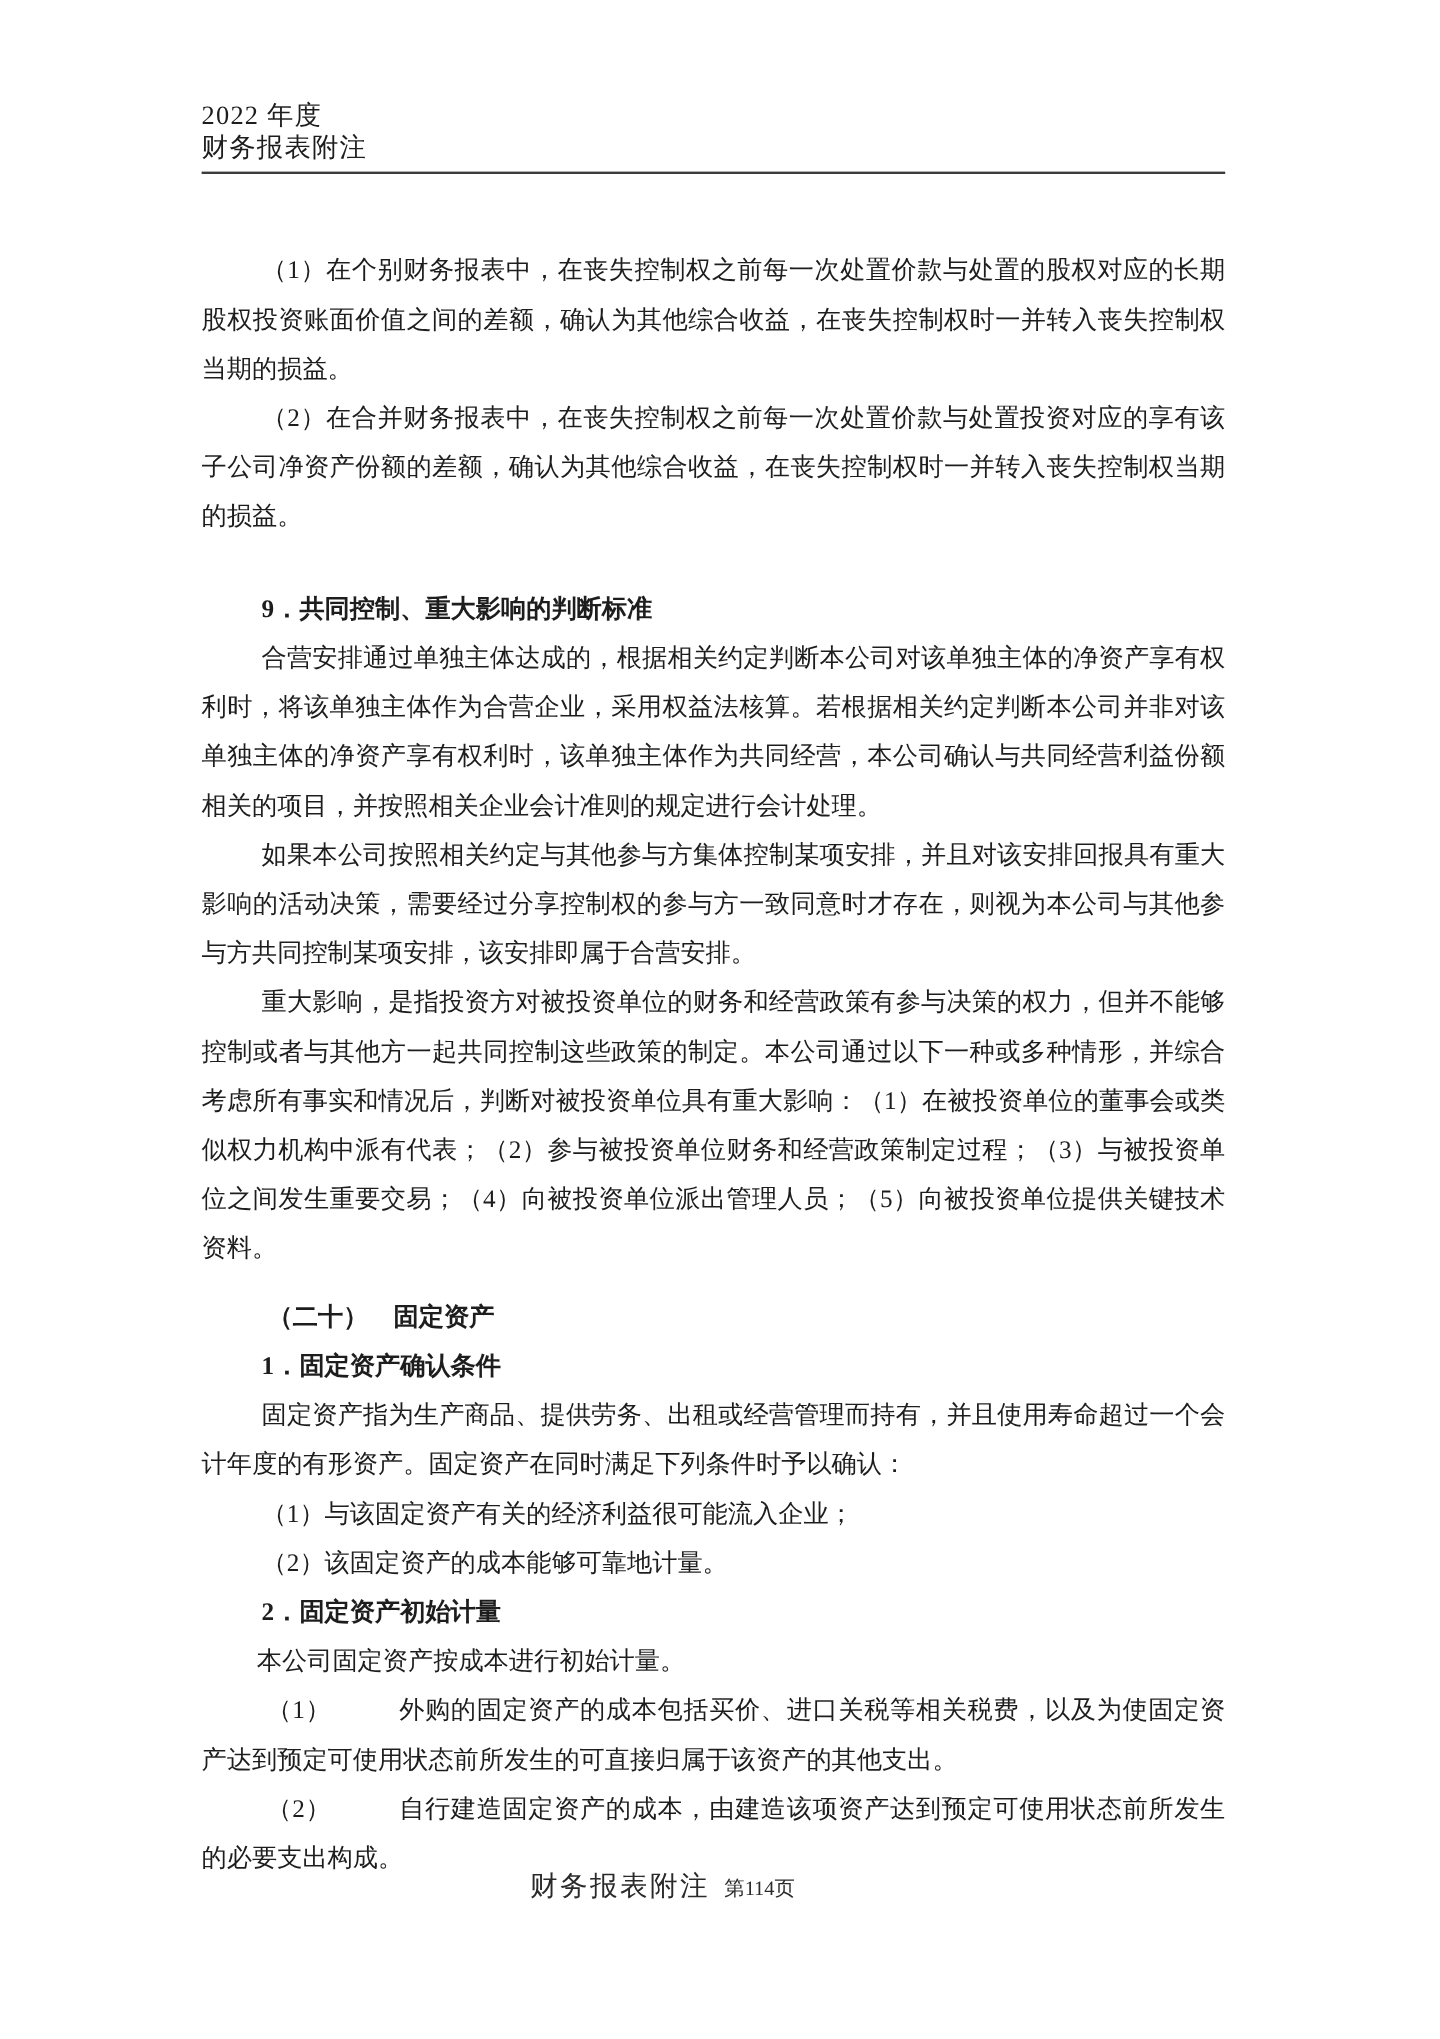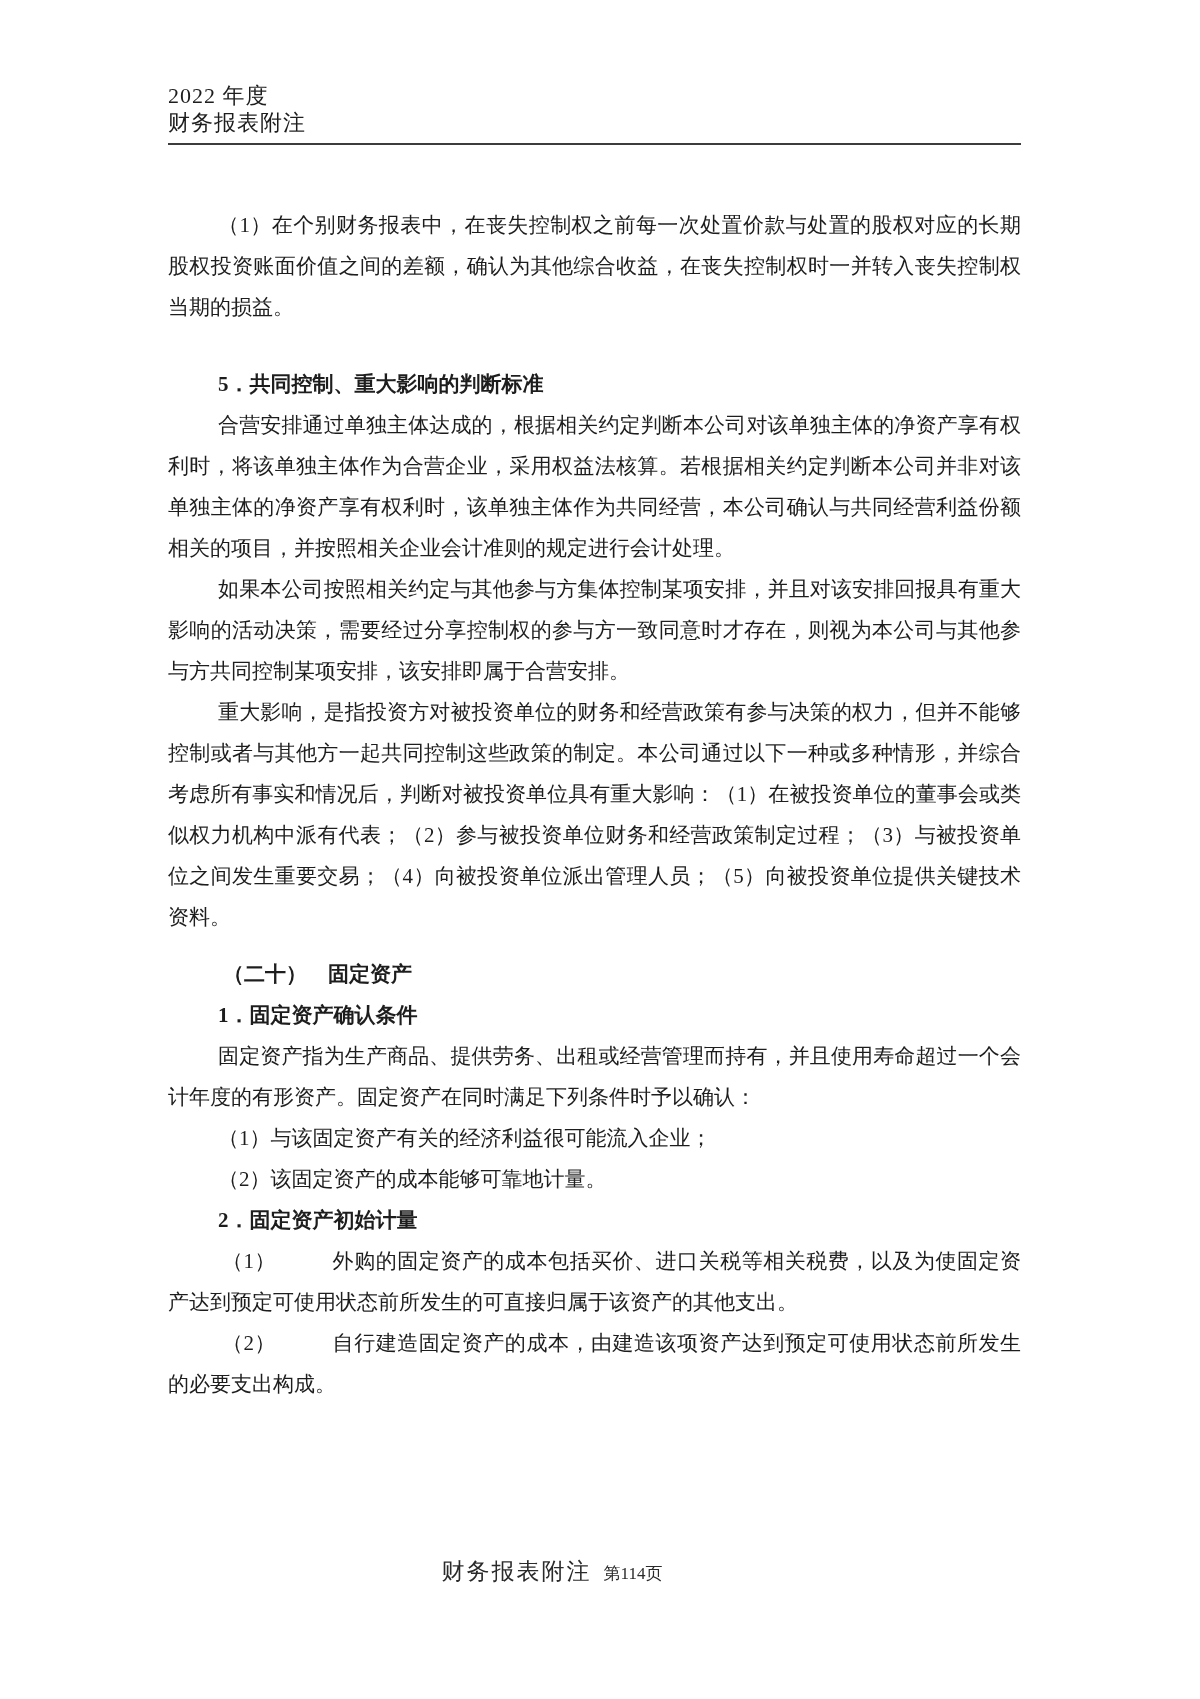--- a/index.html
+++ b/index.html
@@ -67,30 +67,32 @@
 
 <div class="page">
   <div class="inner">
     <header>
       <div class="header-line">2022 年度</div>
       <div class="header-line">财务报表附注</div>
       <hr class="header-rule">
     </header>
     <main class="doc-body">
         <p class="para">（1）在个别财务报表中，在丧失控制权之前每一次处置价款与处置的股权对应的长期股权投资账面价值之间的差额，确认为其他综合收益，在丧失控制权时一并转入丧失控制权当期的损益。</p>
-        <p class="heading gap-lg">5．共同控制、重大影响的判断标准</p>
+        <p class="para">（2）在合并财务报表中，在丧失控制权之前每一次处置价款与处置投资对应的享有该子公司净资产份额的差额，确认为其他综合收益，在丧失控制权时一并转入丧失控制权当期的损益。</p>
+        <p class="heading gap-lg">9．共同控制、重大影响的判断标准</p>
         <p class="para">合营安排通过单独主体达成的，根据相关约定判断本公司对该单独主体的净资产享有权利时，将该单独主体作为合营企业，采用权益法核算。若根据相关约定判断本公司并非对该单独主体的净资产享有权利时，该单独主体作为共同经营，本公司确认与共同经营利益份额相关的项目，并按照相关企业会计准则的规定进行会计处理。</p>
         <p class="para">如果本公司按照相关约定与其他参与方集体控制某项安排，并且对该安排回报具有重大影响的活动决策，需要经过分享控制权的参与方一致同意时才存在，则视为本公司与其他参与方共同控制某项安排，该安排即属于合营安排。</p>
         <p class="para">重大影响，是指投资方对被投资单位的财务和经营政策有参与决策的权力，但并不能够控制或者与其他方一起共同控制这些政策的制定。本公司通过以下一种或多种情形，并综合考虑所有事实和情况后，判断对被投资单位具有重大影响：（1）在被投资单位的董事会或类似权力机构中派有代表；（2）参与被投资单位财务和经营政策制定过程；（3）与被投资单位之间发生重要交易；（4）向被投资单位派出管理人员；（5）向被投资单位提供关键技术资料。</p>
         <p class="section-heading gap-sm">（二十）　固定资产</p>
         <p class="heading">1．固定资产确认条件</p>
         <p class="para">固定资产指为生产商品、提供劳务、出租或经营管理而持有，并且使用寿命超过一个会计年度的有形资产。固定资产在同时满足下列条件时予以确认：</p>
         <p class="item">（1）与该固定资产有关的经济利益很可能流入企业；</p>
         <p class="item">（2）该固定资产的成本能够可靠地计量。</p>
         <p class="heading">2．固定资产初始计量</p>
+        <p class="sub-para">本公司固定资产按成本进行初始计量。</p>
         <p class="sub-item"><span>（1）</span><span class="tab"></span><span>外购的固定资产的成本包括买价、进口关税等相关税费，以及为使固定资产达到预定可使用状态前所发生的可直接归属于该资产的其他支出。</span></p>
         <p class="sub-item"><span>（2）</span><span class="tab"></span><span>自行建造固定资产的成本，由建造该项资产达到预定可使用状态前所发生的必要支出构成。</span></p>
       </main>
   </div>
   <footer class="page-footer">
     <span class="footer-title">财务报表附注</span><span class="footer-page">第114页</span>
   </footer>
 </div>
 
 </body></html>

